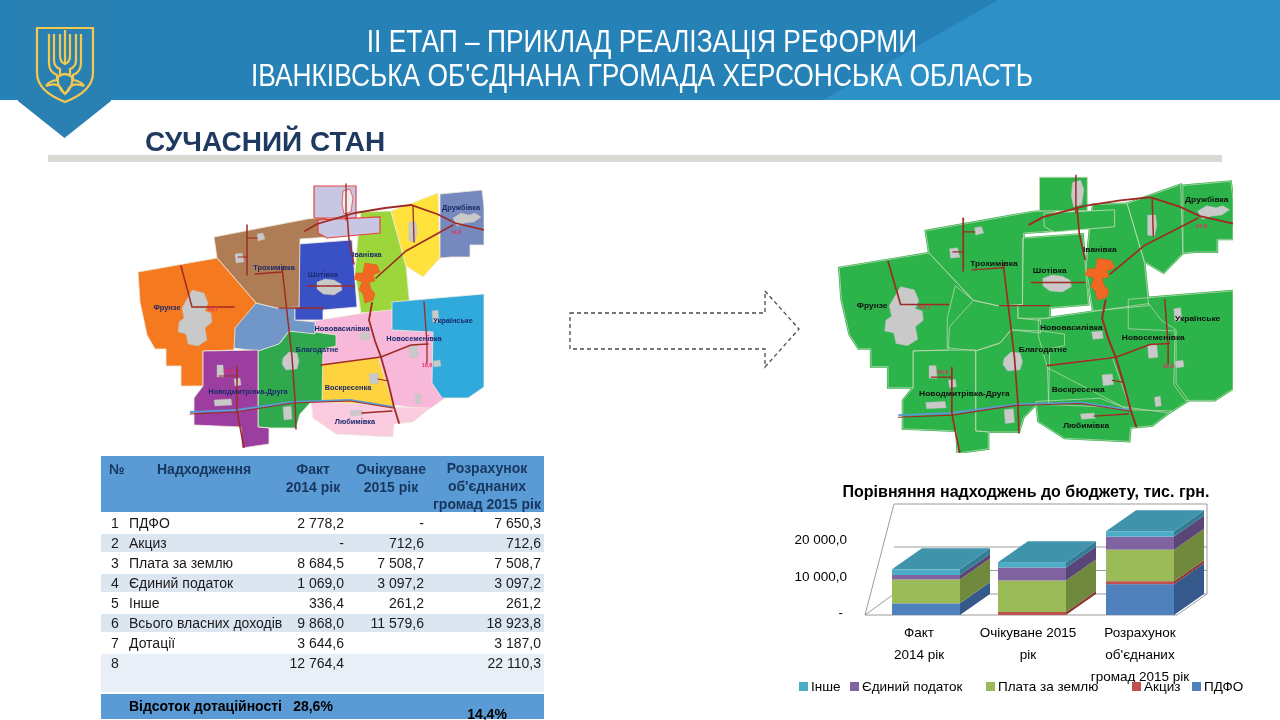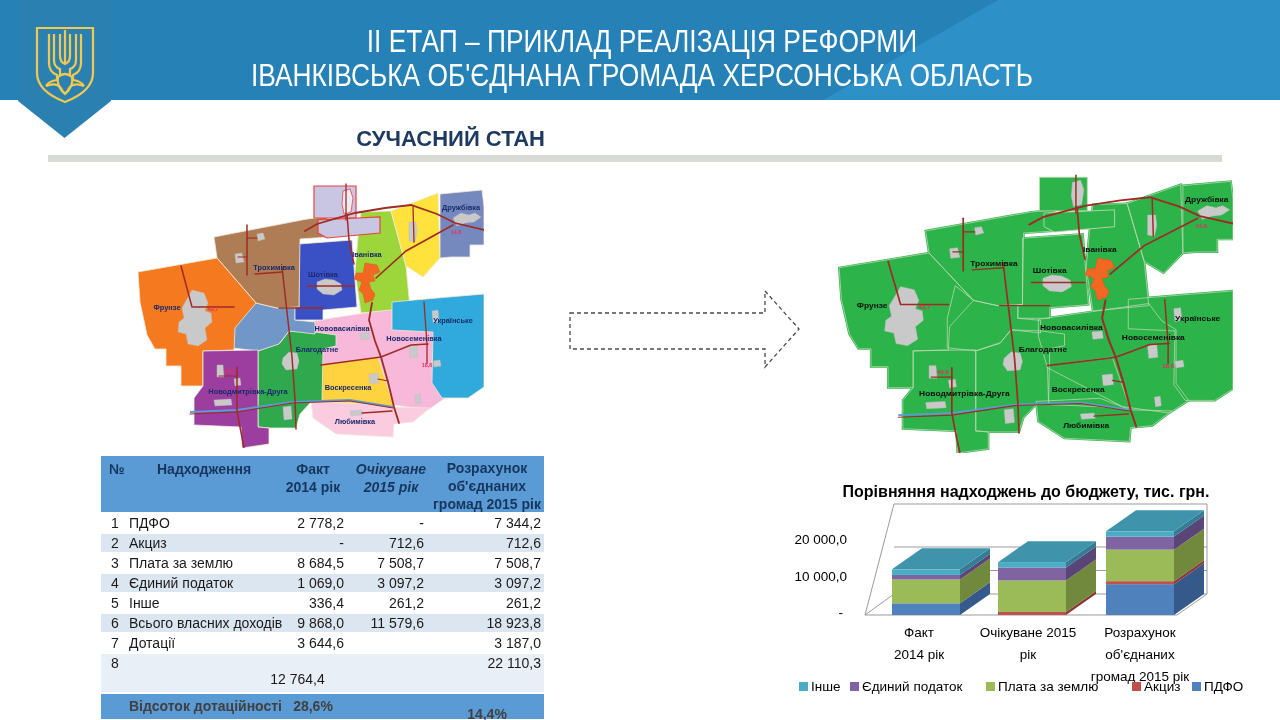--- a/index.html
+++ b/index.html
@@ -26,21 +26,21 @@
 <path d="M36,34 V60 Q36,67 42,69 L42,75"></path>
 <path d="M58,34 V60 Q58,67 52,69 L52,75"></path>
 <path d="M42,34 V56 Q42,62 47,64 Q52,62 52,56 V34"></path>
 <path d="M47,30 V64"></path>
 <path d="M40,77 Q47,71 54,77 Q56,86 47,94 Q38,86 40,77"></path>
 <path d="M28,86 Q38,82 43,88 M66,86 Q56,82 51,88"></path>
 <path d="M43,88 Q47,98 51,88"></path>
 </g>
     </svg>
 
-<div class="abs" style="left:145px;top:126px;width:400px;text-align:right;color:#1F3A60;font-size:22px;font-weight:bold;">СУЧАСНИЙ СТАН</div>
+<div class="abs" style="left:145px;top:126px;width:400px;text-align:left;color:#1F3A60;font-size:28px;font-weight:bold;">СУЧАСНИЙ СТАН</div>
 
 
 <div class="abs" style="left:48px;top:155px;width:1174px;height:7px;background:#D8DBD4;"></div>
 
 <svg class="abs" style="left:137px;top:182px;" width="347" height="266" viewBox="0 0 347 266">
 
 <polygon points="176,139 273,124 284,140 297,149 297,200 308,216 291,228 250,222 184,185 176,155" fill="#F7B8D9" stroke="#F0EADC" stroke-width="0.8"></polygon>
 
 <polygon points="224,30 254,29 269,84 273,126 224,131 218,90 221,55" fill="#9CD63B" stroke="#F0EADC" stroke-width="0.8"></polygon>
 
@@ -271,30 +271,30 @@
 <svg class="abs" style="left:568px;top:288px;" width="236" height="84">
       <polygon points="2,25 197,25 197,3 231,41 197,79 197,61 2,61" fill="#FFFFFF" stroke="#4A4A4A" stroke-width="1.3" stroke-dasharray="4,3"></polygon>
     </svg>
 
 <div style="position:absolute;left:101px;top:456px;width:443px;font-family:'Liberation Sans',sans-serif;">
 
 <div style="background:#5B9BD5;color:#17365D;font-weight:bold;font-size:14px;height:56px;position:relative;border-bottom:2px solid #fff;line-height:18px;">
         <span style="position:absolute;left:8px;top:4px;">№</span>
         <span style="position:absolute;left:56px;top:4px;">Надходження</span>
         <span style="position:absolute;left:167px;top:4px;width:90px;text-align:center;">Факт<br>2014 рік</span>
-        <span style="position:absolute;left:245px;top:4px;width:90px;text-align:center;font-style:italic;">Очікуване<br>2015 рік</span>
+        <span style="position:absolute;left:245px;top:4px;width:90px;text-align:center;">Очікуване<br>2015 рік</span>
         <span style="position:absolute;left:326px;top:3px;width:120px;text-align:center;">Розрахунок<br>об'єднаних<br>громад 2015  рік</span>
       </div>
 
 <div style="background:#FFFFFF;color:#1A1A1A;font-size:14px;height:18px;position:relative;border-bottom:2px solid #fff;line-height:19px;">
         <span style="position:absolute;left:10px;top:0px;">1</span>
         <span style="position:absolute;left:28px;top:0px;width:180px;">ПДФО</span>
         <span style="position:absolute;left:150px;top:0px;width:93px;text-align:right;">2 778,2</span>
         <span style="position:absolute;left:243px;top:0px;width:80px;text-align:right;">-</span>
-        <span style="position:absolute;left:340px;top:0px;width:100px;text-align:right;">7 344,2</span>
+        <span style="position:absolute;left:340px;top:0px;width:100px;text-align:right;">7 650,3</span>
       </div>
 
 <div style="background:#DCE6F1;color:#1A1A1A;font-size:14px;height:18px;position:relative;border-bottom:2px solid #fff;line-height:19px;">
         <span style="position:absolute;left:10px;top:0px;">2</span>
         <span style="position:absolute;left:28px;top:0px;width:180px;">Акциз</span>
         <span style="position:absolute;left:150px;top:0px;width:93px;text-align:right;">-</span>
         <span style="position:absolute;left:243px;top:0px;width:80px;text-align:right;">712,6</span>
         <span style="position:absolute;left:340px;top:0px;width:100px;text-align:right;">712,6</span>
       </div>
 
@@ -333,26 +333,26 @@
 <div style="background:#FFFFFF;color:#1A1A1A;font-size:14px;height:18px;position:relative;border-bottom:2px solid #fff;line-height:19px;">
         <span style="position:absolute;left:10px;top:0px;">7</span>
         <span style="position:absolute;left:28px;top:0px;width:180px;">Дотації</span>
         <span style="position:absolute;left:150px;top:0px;width:93px;text-align:right;">3 644,6</span>
         <span style="position:absolute;left:243px;top:0px;width:80px;text-align:right;"></span>
         <span style="position:absolute;left:340px;top:0px;width:100px;text-align:right;">3 187,0</span>
       </div>
 
 <div style="background:#E9EFF7;color:#1A1A1A;font-size:14px;height:38px;position:relative;border-bottom:2px solid #fff;line-height:19px;">
         <span style="position:absolute;left:10px;top:0px;">8</span>
-        <span style="position:absolute;left:150px;top:16px;width:93px;text-align:center;">12 764,4</span>
+        <span style="position:absolute;left:150px;top:0px;width:93px;text-align:right;">12 764,4</span>
         <span style="position:absolute;left:243px;top:0px;width:80px;text-align:right;"></span>
         <span style="position:absolute;left:340px;top:0px;width:100px;text-align:right;">22 110,3</span>
       </div>
 
-<div style="background:#5B9BD5;color:#404040;font-weight:bold;font-size:14px;height:25px;position:relative;">
+<div style="background:#5B9BD5;color:#000000;font-weight:bold;font-size:14px;height:25px;position:relative;">
         <span style="position:absolute;left:28px;top:4px;">Відсоток дотаційності</span>
         <span style="position:absolute;left:167px;top:4px;width:90px;text-align:center;">28,6%</span>
         <span style="position:absolute;left:326px;top:4px;width:120px;text-align:center;margin-top:8px;">14,4%</span>
       </div>
 </div>
 
 <svg style="position:absolute;left:770px;top:470px;" width="482" height="250" viewBox="0 0 482 250" font-family="Liberation Sans, sans-serif">
 
 <text x="256" y="27" font-size="16px" font-weight="bold" fill="#000" text-anchor="middle">Порівняння надходжень до бюджету, тис. грн.</text>
 

